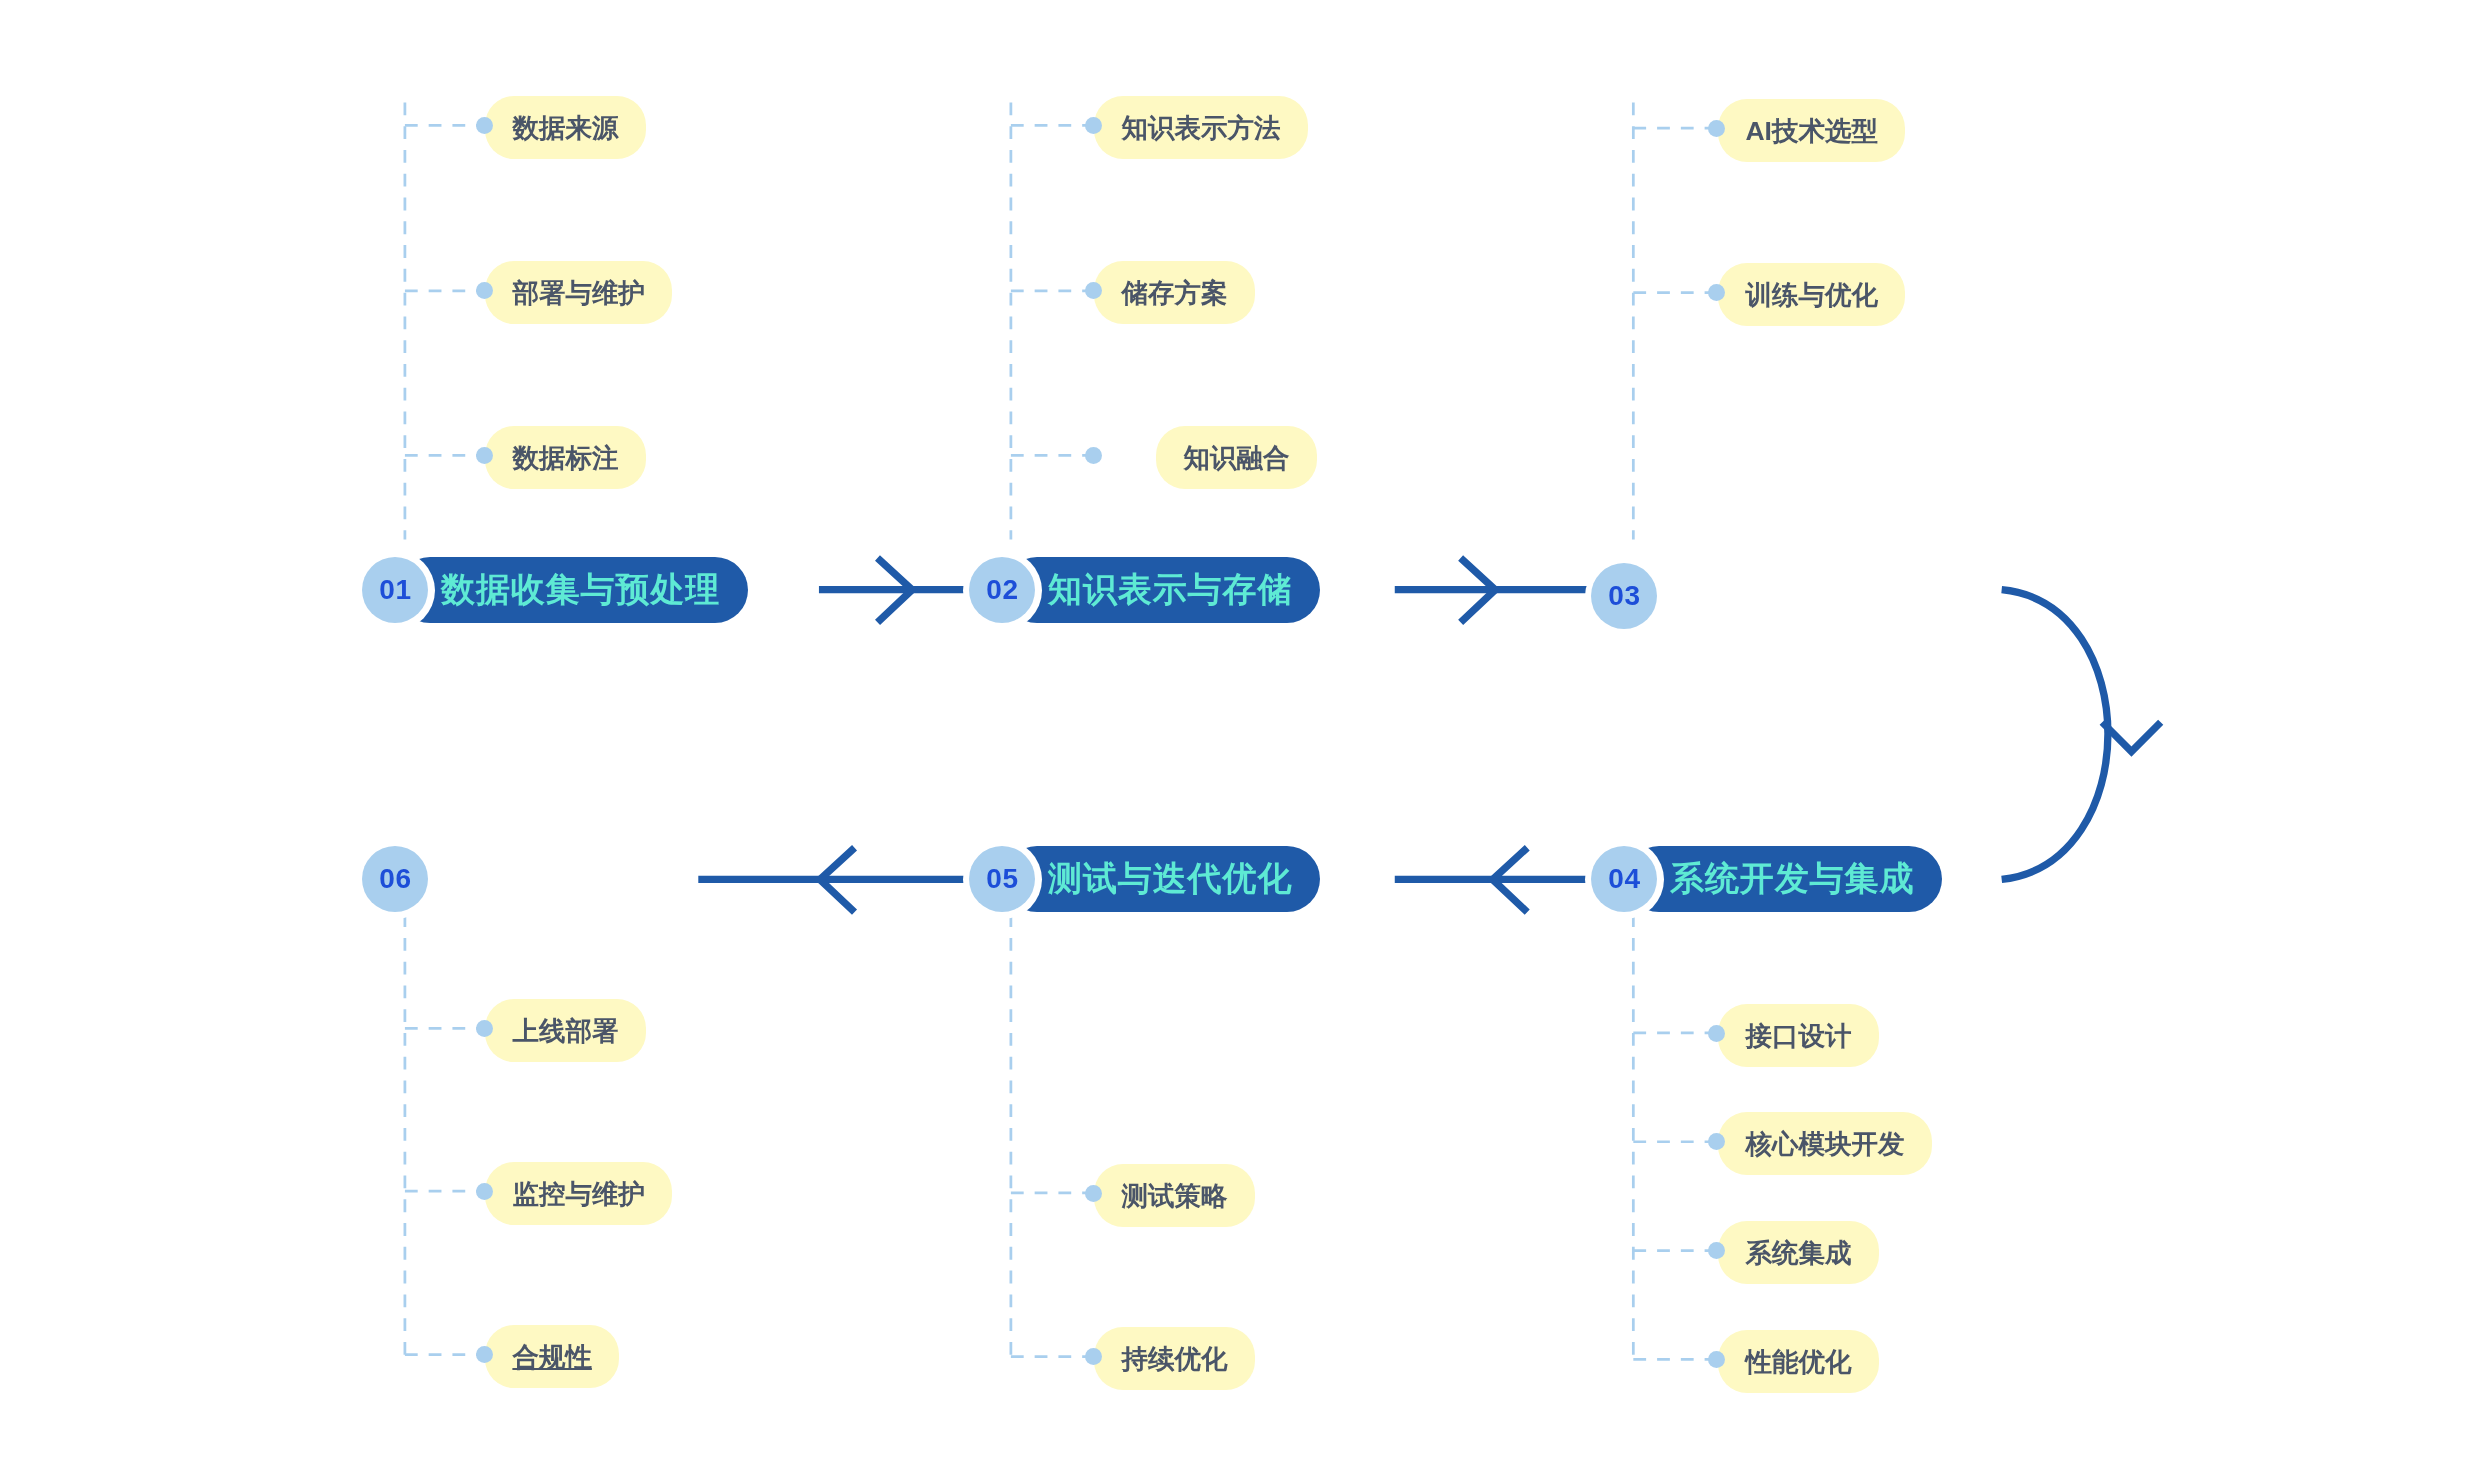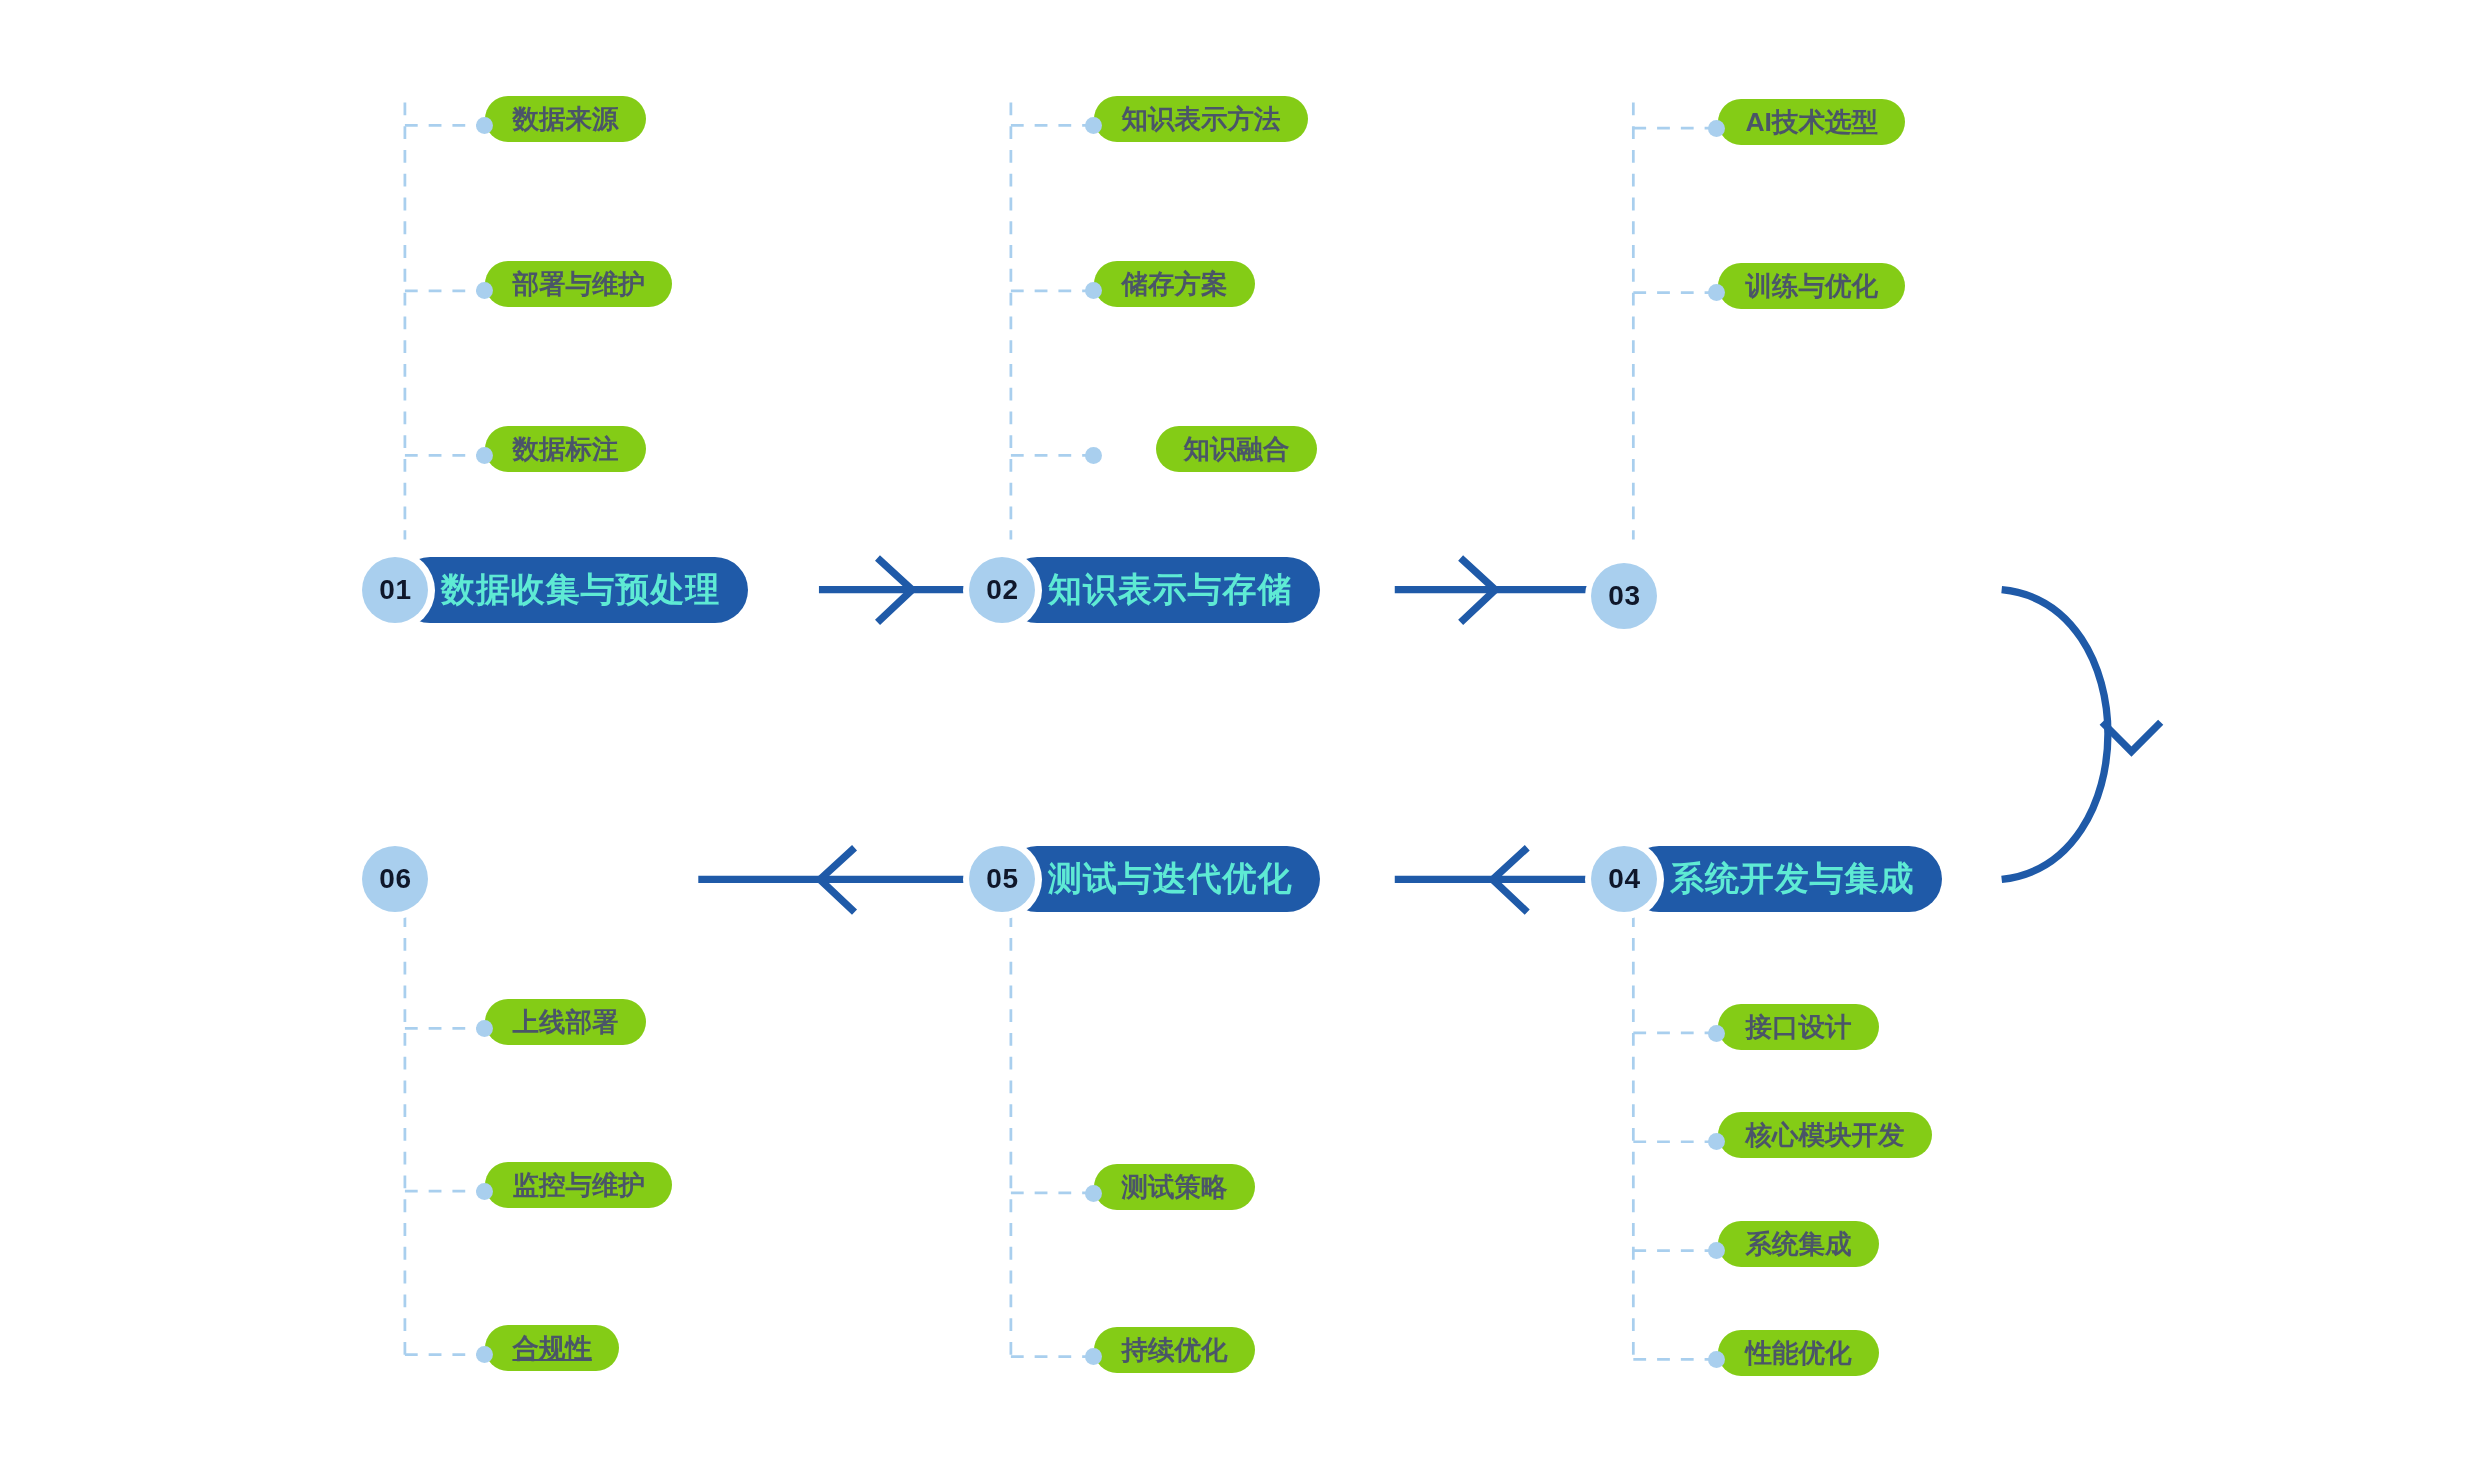--- a/index.html
+++ b/index.html
@@ -52,21 +52,21 @@
     border-radius: 50%;
     background: #ffffff;
   }
   .stage-badge {
     position: absolute;
     left: 6.4px; top: 6.4px;
     width: 66px;
     height: 66px;
     border-radius: 50%;
     background: #a9cfee;
-    color: #0f172a;
+    color: #1d4ed8;
     font-size: 28px;
     font-weight: bold;
     display: flex;
     align-items: center;
     justify-content: center;
     letter-spacing: 0.5px;
   }
   .stage-bar {
     height: 66px;
     background: #1f5aa8;
@@ -78,22 +78,22 @@
     color: #5eead4;
     font-size: 34px;
     font-weight: bold;
     letter-spacing: 0.9px;
     white-space: nowrap;
     z-index: 1;
   }
   
   .pill {
     position: absolute;
-    height: 46px;
-    background: #84cc16;
+    height: 63px;
+    background: #fef9c3;
     border-radius: 29px;
     display: flex;
     align-items: center;
     justify-content: flex-start;
     padding: 0 27.4px;
     color: #4a5568;
     font-size: 26.5px;
     font-weight: bold;
     white-space: nowrap;
     z-index: 4;

